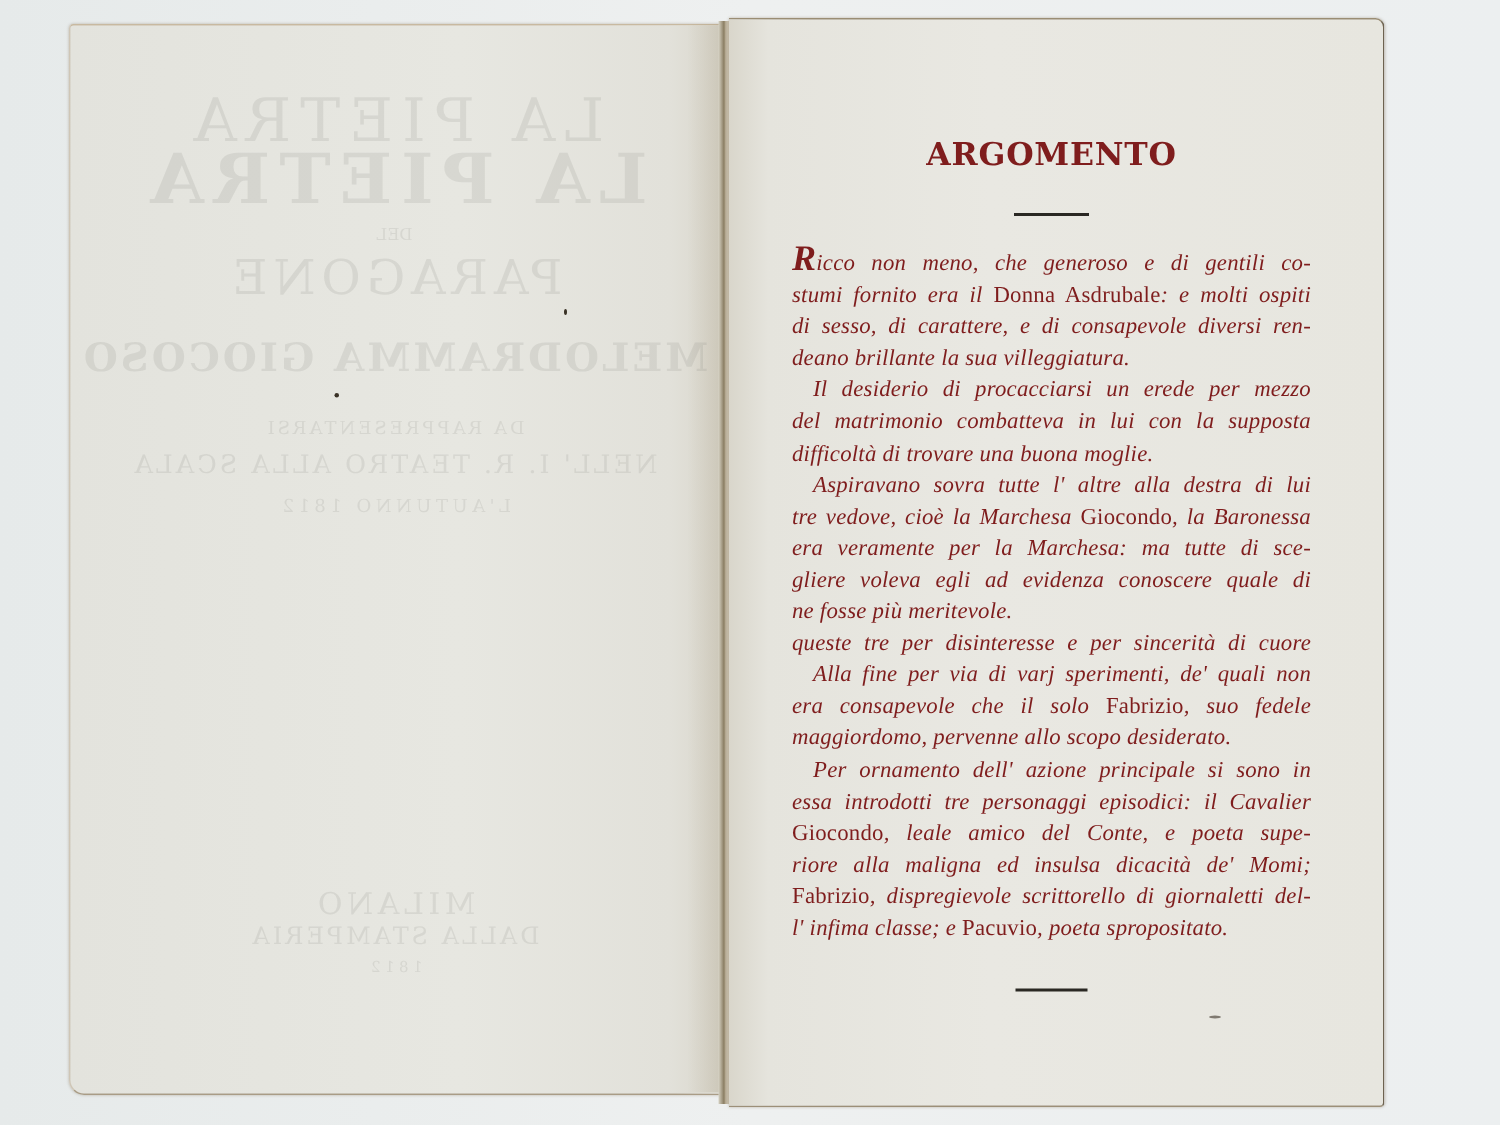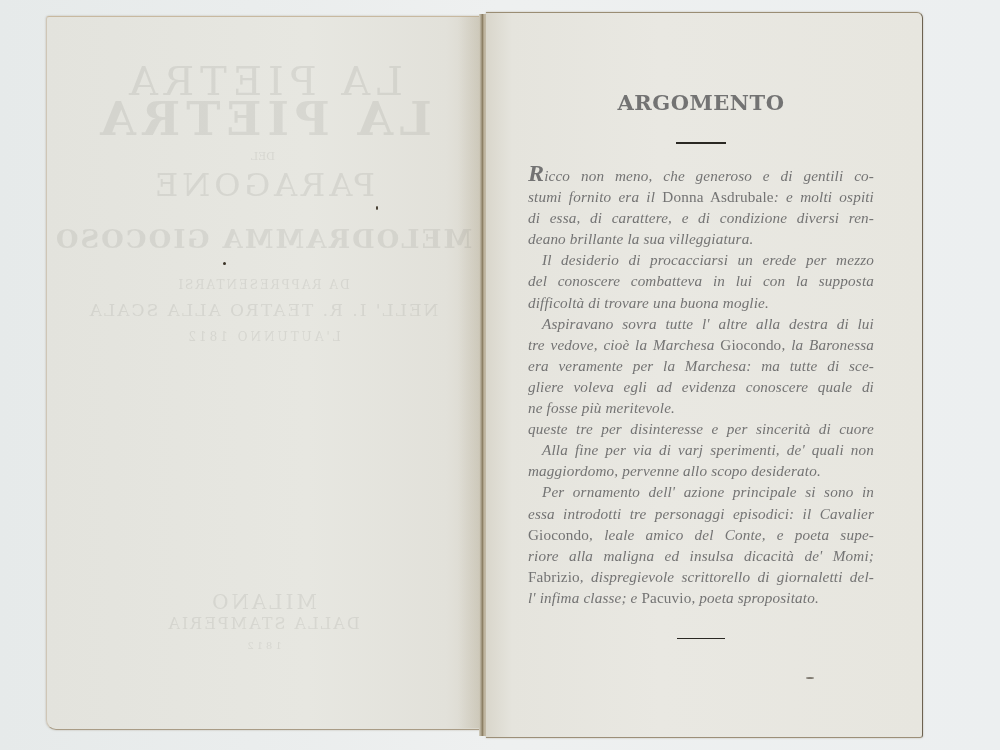--- a/index.html
+++ b/index.html
@@ -61,21 +61,21 @@
   .st-l6 { top: 262px; font-size: 12px; letter-spacing: 2px; }
   .st-l7 { top: 284px; font-size: 17px; letter-spacing: 2px; }
   .st-l8 { top: 314px; font-size: 12px; letter-spacing: 3px; }
   .st-l9 { top: 574px; font-size: 20px; letter-spacing: 3px; }
   .st-l10 { top: 598px; font-size: 16px; letter-spacing: 2px; }
   .st-l11 { top: 624px; font-size: 10px; letter-spacing: 3px; }
 
   
   .text-block {
     position: absolute; left: 528px; top: 88px; width: 346px;
-    color: #737373;
+    color: #7f1d1d;
   }
   .heading {
     text-align: center; font-size: 21px; font-weight: bold;
     letter-spacing: 0.5px; margin: 0;
     font-family: "DejaVu Serif", serif;
     height: 30px; line-height: 30px;
   }
   .rule {
     width: 50px; height: 2px; background: #2a2823;
     margin: 24px auto 0 auto;
@@ -128,38 +128,39 @@
 <div class="speck" style="left:376px;top:206px;width:2px;height:4px;"></div>
 <div class="speck" style="left:806px;top:677px;width:8px;height:2px;opacity:.6;"></div>
 
 <div class="text-block">
   <h1 class="heading">ARGOMENTO</h1>
   <div class="rule"></div>
   <div class="body-text" id="body-text">
       <div>
         <span class="ln"><span class="dropcap">R</span><span>icco non meno, che generoso e di gentili co-</span></span>
         <span class="ln"><span>stumi fornito era il </span><span class="roman">Donna Asdrubale</span><span>: e molti ospiti</span></span>
-        <span class="ln"><span>di essa, di carattere, e di condizione diversi ren-</span></span>
+        <span class="ln"><span>di sesso, di carattere, e di consapevole diversi ren-</span></span>
         <span class="ln last"><span>deano brillante la sua villeggiatura.</span></span>
       </div>
       <div>
         <span class="ln indent"><span>Il desiderio di procacciarsi un erede per mezzo</span></span>
-        <span class="ln"><span>del conoscere combatteva in lui con la supposta</span></span>
+        <span class="ln"><span>del matrimonio combatteva in lui con la supposta</span></span>
         <span class="ln last"><span>difficoltà di trovare una buona moglie.</span></span>
       </div>
       <div>
         <span class="ln indent"><span>Aspiravano sovra tutte l' altre alla destra di lui</span></span>
         <span class="ln"><span>tre vedove, cioè la Marchesa </span><span class="roman">Giocondo</span><span>, la Baronessa</span></span>
         <span class="ln"><span>era veramente per la Marchesa: ma tutte di sce-</span></span>
         <span class="ln"><span>gliere voleva egli ad evidenza conoscere quale di</span></span>
         <span class="ln last"><span>ne fosse più meritevole.</span></span>
         <span class="ln"><span>queste tre per disinteresse e per sincerità di cuore</span></span>
       </div>
       <div>
         <span class="ln indent"><span>Alla fine per via di varj sperimenti, de' quali non</span></span>
+        <span class="ln"><span>era consapevole che il solo </span><span class="roman">Fabrizio</span><span>, suo fedele</span></span>
         <span class="ln last"><span>maggiordomo, pervenne allo scopo desiderato.</span></span>
       </div>
       <div>
         <span class="ln indent"><span>Per ornamento dell' azione principale si sono in</span></span>
         <span class="ln"><span>essa introdotti tre personaggi episodici: il Cavalier</span></span>
         <span class="ln"><span class="roman">Giocondo</span><span>, leale amico del Conte, e poeta supe-</span></span>
         <span class="ln"><span>riore alla maligna ed insulsa dicacità de' Momi;</span></span>
         <span class="ln"><span class="roman">Fabrizio</span><span>, dispregievole scrittorello di giornaletti del-</span></span>
         <span class="ln last"><span>l' infima classe; e </span><span class="roman">Pacuvio</span><span>, poeta spropositato.</span></span>
       </div>

